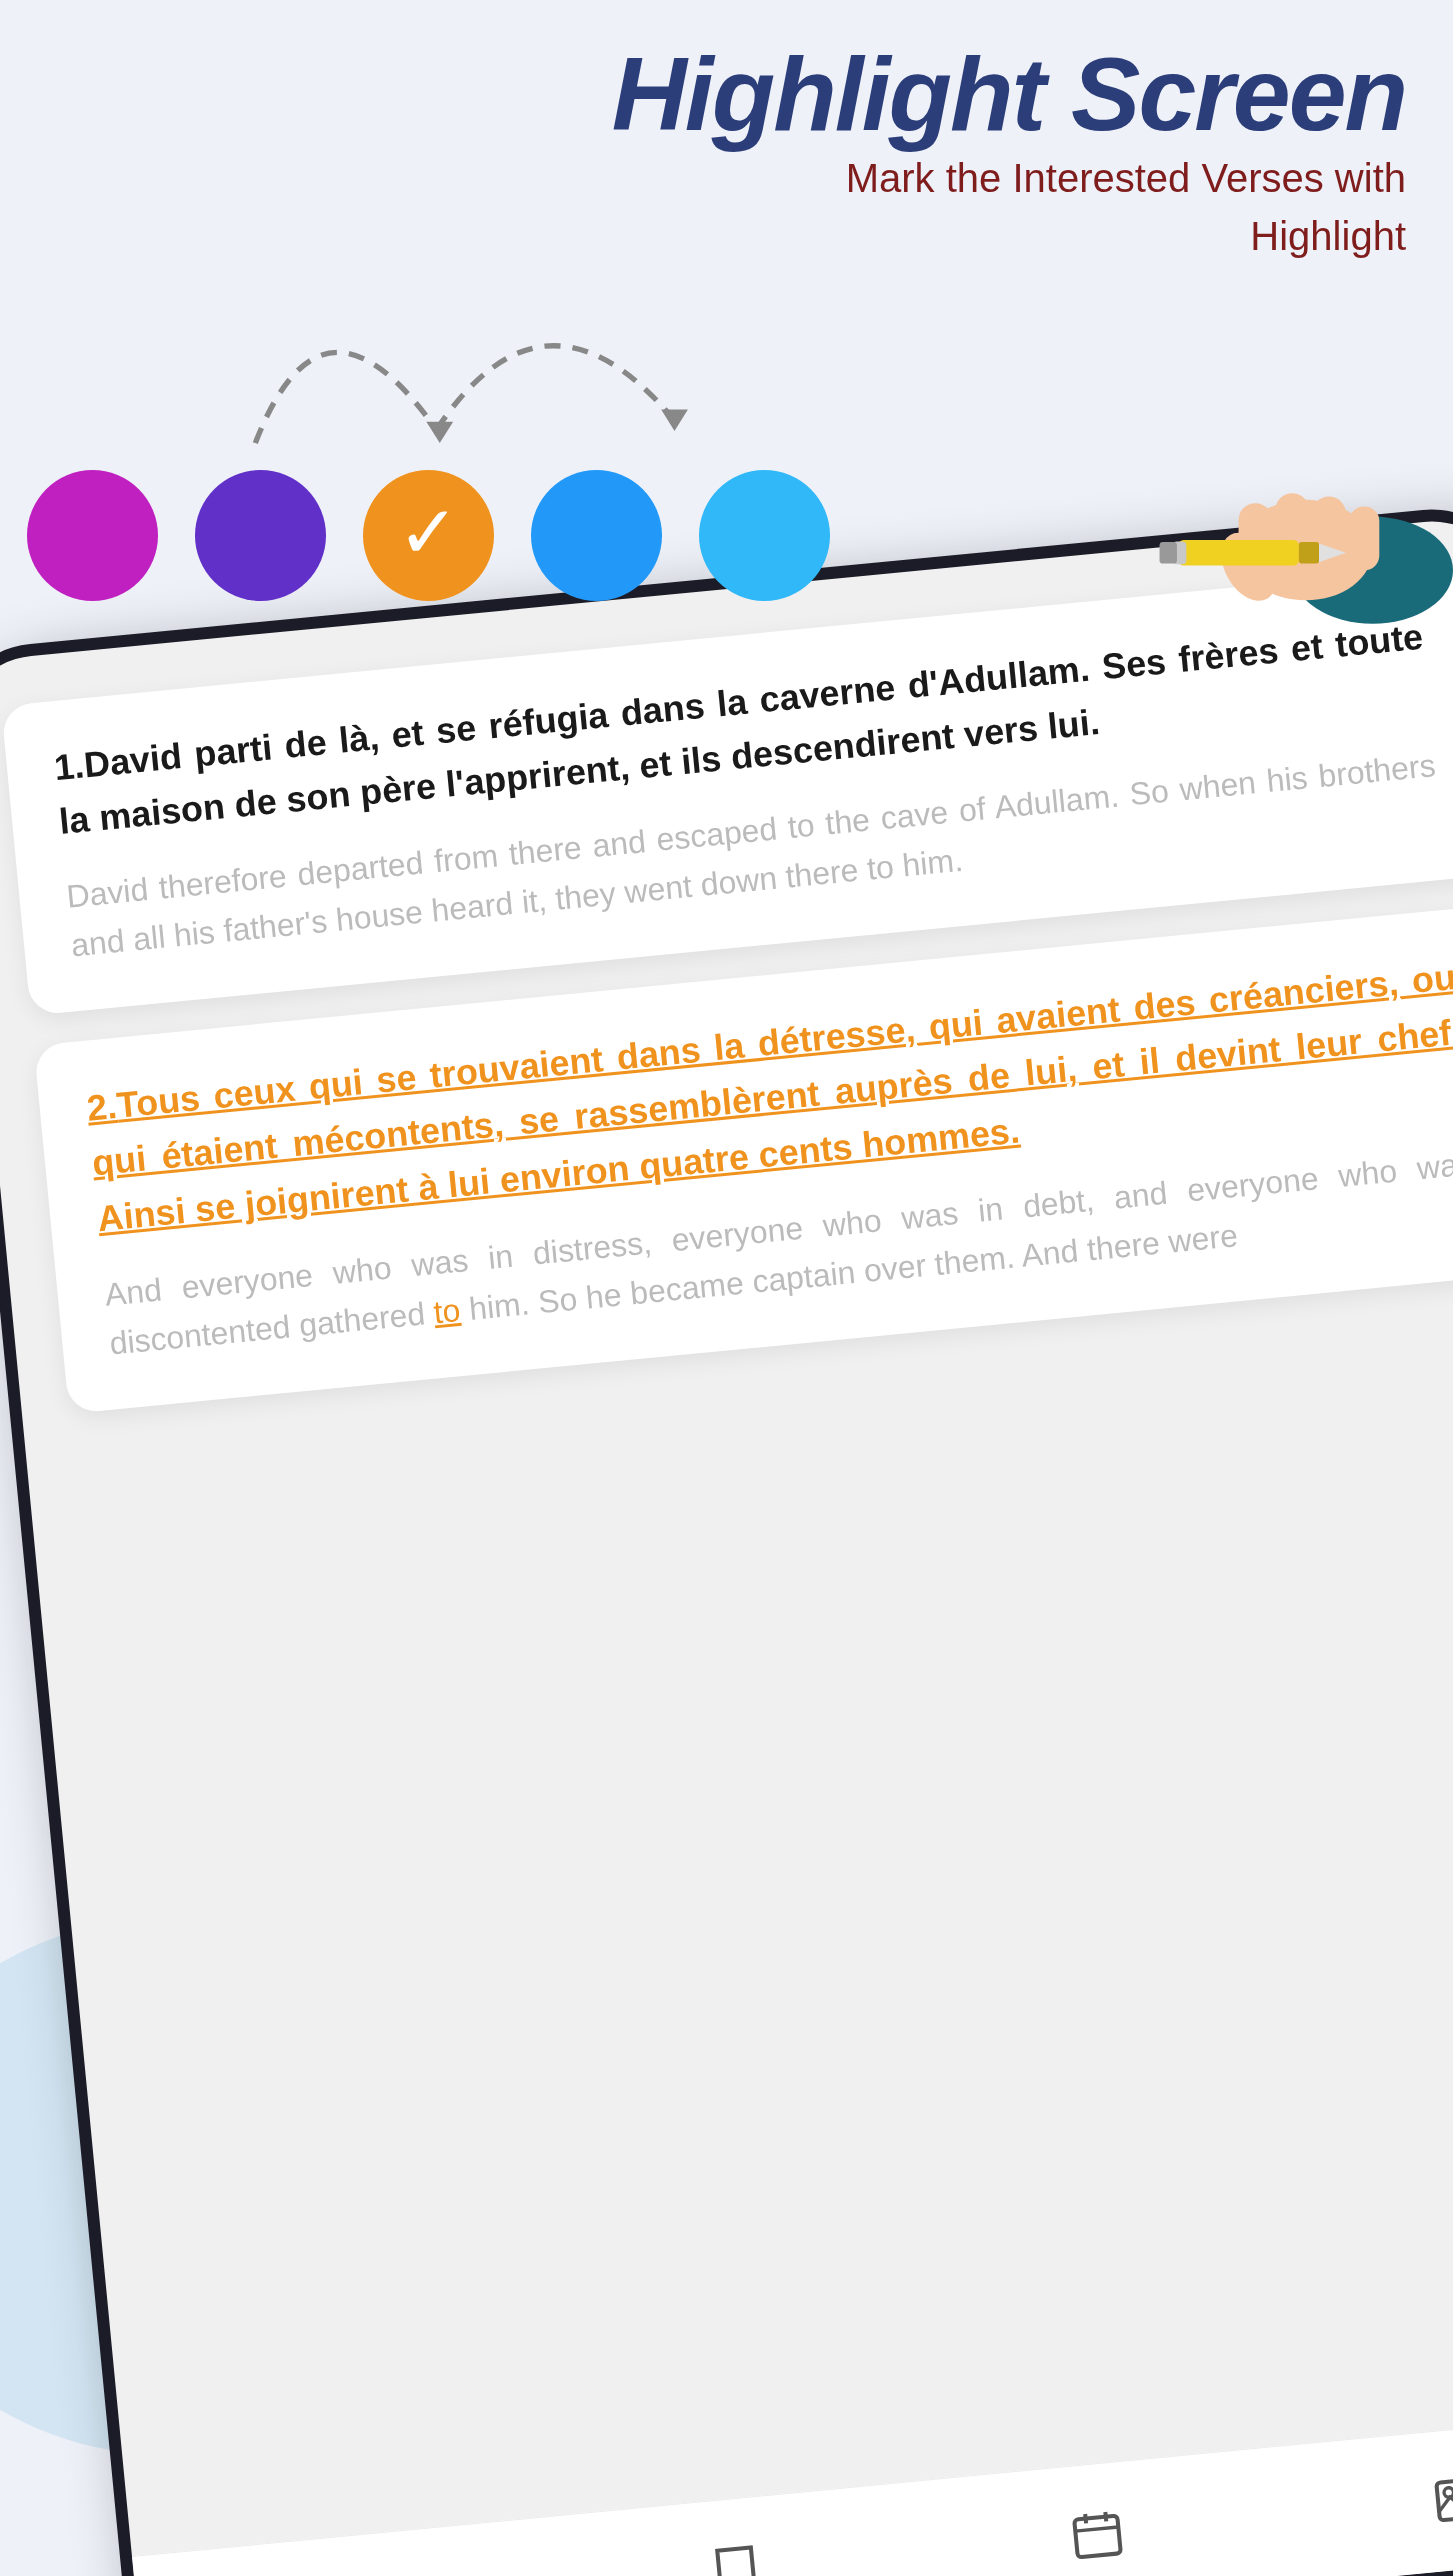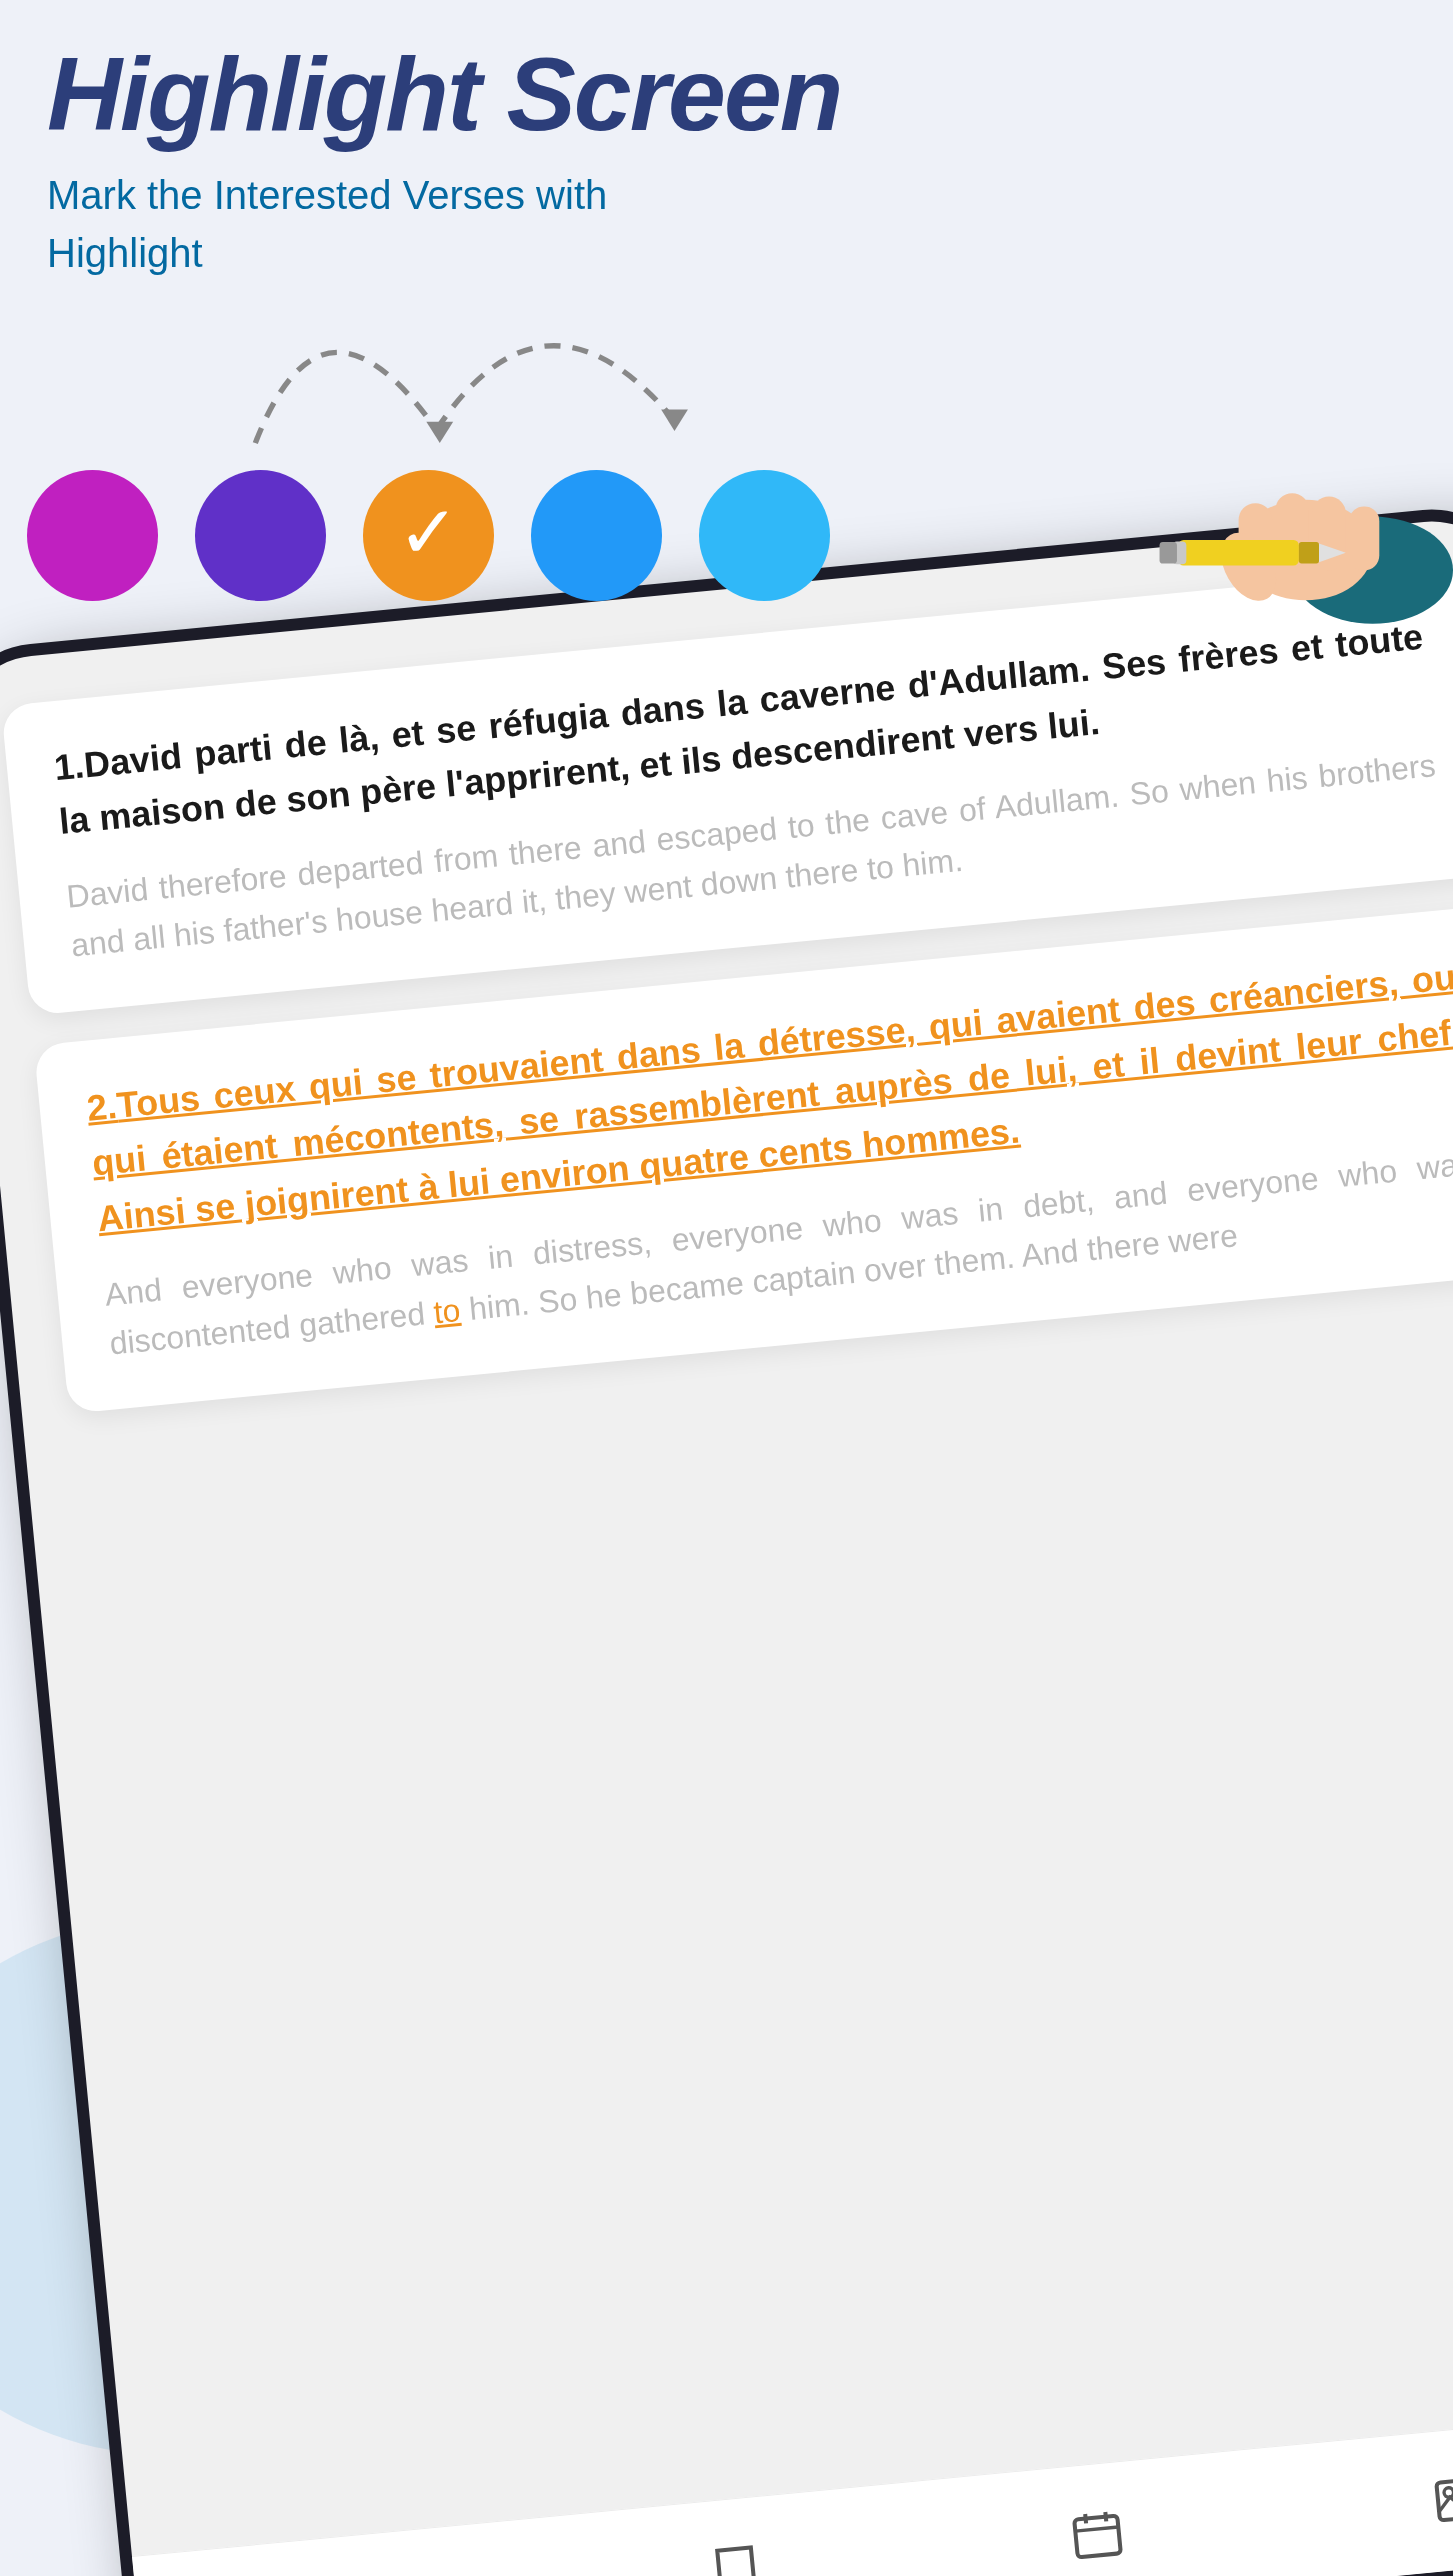--- a/index.html
+++ b/index.html
@@ -22,23 +22,23 @@
     }
   </style>
 </head>
 <body>
 
 <div style="position:absolute;top:0;left:0;width:100%;height:100%;background:#eef1f8;z-index:0;"></div>
 
 <div style="position:absolute;bottom:121px;left:-134px;width:604px;height:537px;
   background:#c5dff0;border-radius:50%;opacity:0.65;z-index:1;"></div>
 
-<div class="header" style="position:absolute;top:40px;left:47px;right:47px;z-index:5;">
+<div class="header" style="position:absolute;top:40px;left:47px;right:47px;z-index:5;text-align:right;">
   <h1 style="font-size:104px;font-weight:900;font-style:italic;color:#2c3e7a;line-height:1.05;letter-spacing:-2px;">Highlight Screen</h1>
-  <p style="font-size:40px;color:#0369a1;margin-top:17px;font-weight:400;line-height:1.45;">
+  <p style="font-size:40px;color:#7f1d1d;font-weight:400;line-height:1.45;">
     <span>Mark the Interested Verses with</span><br>
     <span>Highlight</span>
   </p>
 </div>
 
 <svg style="position:absolute;top:215px;left:148px;width:550px;height:255px;z-index:6;" viewBox="0 0 820 380" fill="none" xmlns="http://www.w3.org/2000/svg">
 
   <path d="M 160 340 Q 260 80 430 320" stroke="#888" stroke-width="8" stroke-dasharray="24 18" fill="none"></path>
 
   <path d="M 430 320 Q 590 80 780 300" stroke="#888" stroke-width="8" stroke-dasharray="24 18" fill="none"></path>

